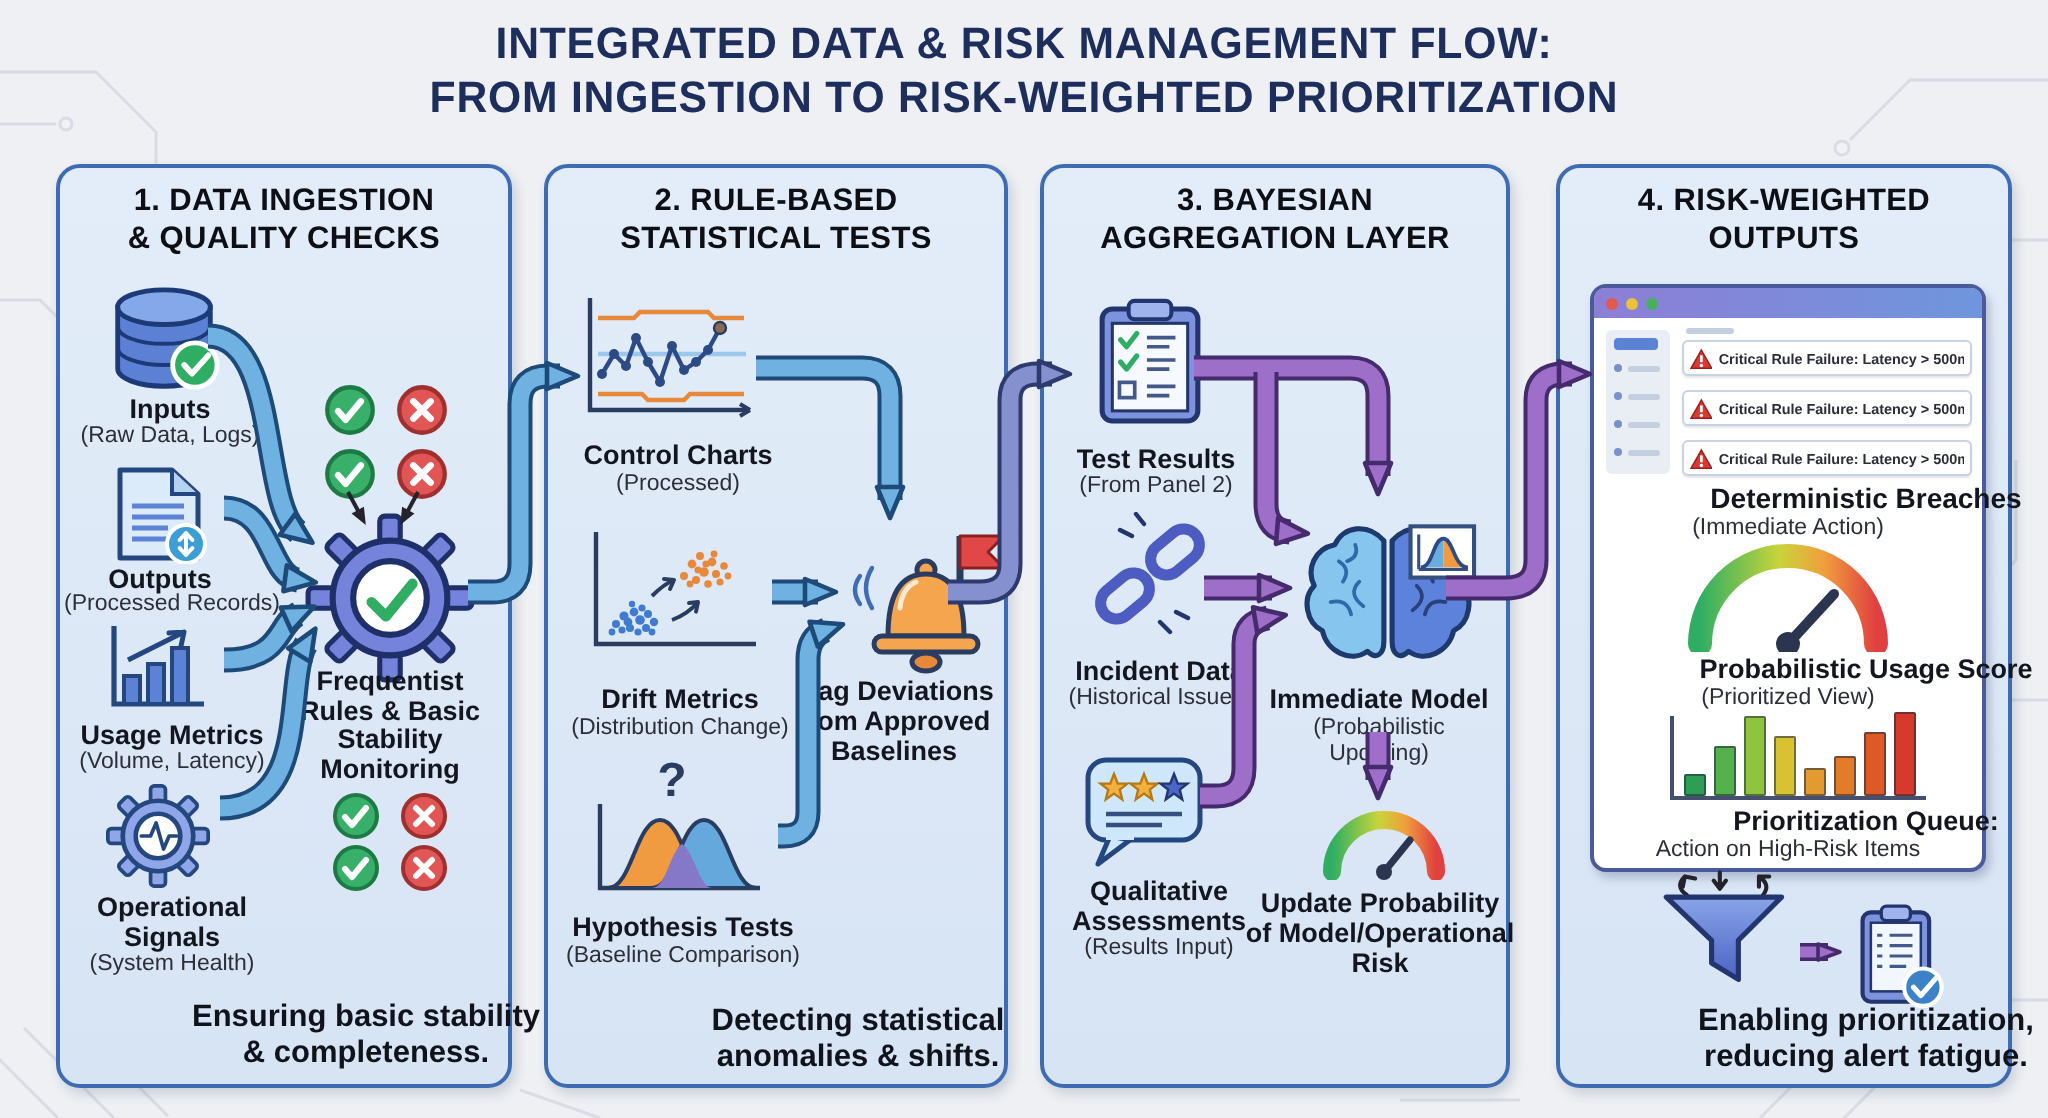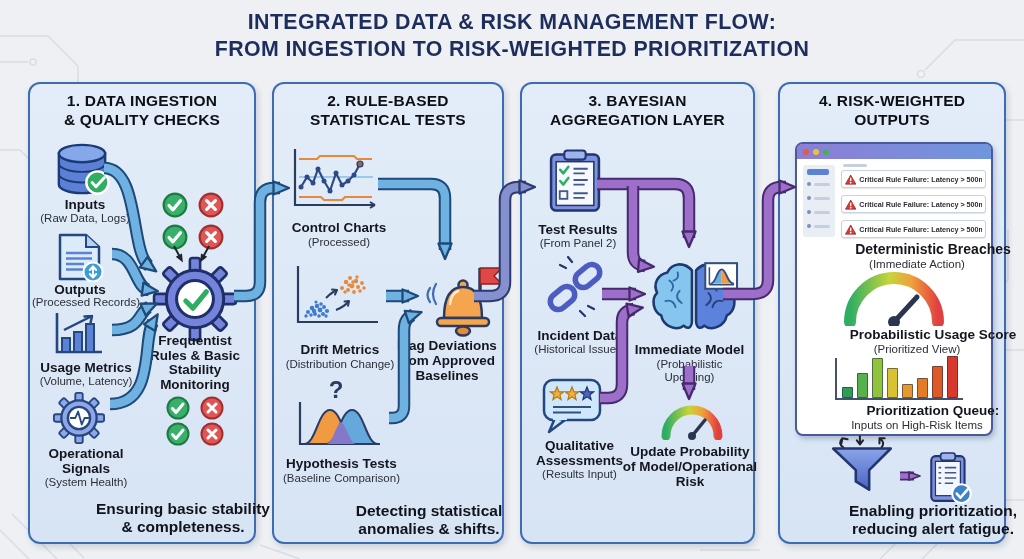--- a/index.html
+++ b/index.html
@@ -27,21 +27,21 @@
   .wside .bar{position:absolute;left:4px;top:4px;width:22px;height:6px;background:#5b82d4;border-radius:2px;}
   .srow{position:absolute;left:4px;display:flex;align-items:center;gap:3px;}
   .srow i{width:4px;height:4px;border-radius:50%;background:#7a90c8;}
   .srow b{width:16px;height:3px;background:#c4cfdf;border-radius:2px;}
   .wline{position:absolute;left:46px;top:20px;width:24px;height:3px;background:#c4cfdf;border-radius:2px;}
   .alert{position:absolute;left:44px;width:145px;height:18px;background:#fff;border:1px solid #c7d2e2;
        border-radius:3px;box-shadow:0 1px 1px rgba(0,0,0,.10);display:flex;align-items:center;gap:3px;
        padding:0 3px;box-sizing:border-box;}
   .alert span{font-size:7.2px;font-weight:bold;color:#2a2d35;white-space:nowrap;overflow:hidden;}
   .wlbl{position:absolute;left:0;width:100%;text-align:center;font-weight:bold;font-size:13px;line-height:14px;color:#14161f;padding-left:39px;}
-  .wsub{position:absolute;left:0;width:100%;text-align:center;font-size:11.5px;line-height:12px;color:#2c2f38;padding-left:23px;}
+  .wsub{position:absolute;left:0;width:100%;text-align:center;font-size:11.5px;line-height:12px;color:#2c2f38;}
   .qbars{position:absolute;left:38px;top:214px;width:128px;height:42px;border-left:2px solid #44506e;
        border-bottom:2px solid #44506e;display:flex;align-items:flex-end;gap:4px;padding-left:5px;box-sizing:border-box;}
   .qbar{width:11px;border:1px solid rgba(30,40,60,.55);border-radius:1px;box-sizing:border-box;}
   svg{display:block;}
 </style>
 </head>
 <body>
 
 <svg class="abs" style="left:0;top:0;z-index:0;" width="1024" height="559" viewBox="0 0 1024 559">
   <g stroke="#d9dce4" stroke-width="1.5" fill="none">
@@ -433,21 +433,21 @@
         <div class="qbar" style="height: 11px; background: rgb(47, 158, 85);"></div>
         <div class="qbar" style="height: 25px; background: rgb(85, 177, 75);"></div>
         <div class="qbar" style="height: 40px; background: rgb(144, 195, 62);"></div>
         <div class="qbar" style="height: 30px; background: rgb(216, 194, 50);"></div>
         <div class="qbar" style="height: 14px; background: rgb(227, 154, 47);"></div>
         <div class="qbar" style="height: 20px; background: rgb(226, 124, 40);"></div>
         <div class="qbar" style="height: 32px; background: rgb(221, 90, 38);"></div>
         <div class="qbar" style="height: 42px; background: rgb(215, 58, 44);"></div>
       </div>
     <div class="wlbl" style="top:260px;font-size:13.5px;">Prioritization Queue:</div>
-    <div class="wsub" style="top:275px;">Inputs on High-Risk Items</div>
+    <div class="wsub" style="top:275px;">Action on High-Risk Items</div>
   </div>
 
   <svg class="abs" style="left:48px;top:350px;" width="70" height="62" viewBox="0 0 68 60">
     <defs>
         <linearGradient id="fg" x1="0" y1="0" x2="0" y2="1">
       <stop offset="0" stop-color="#8aa4e8"></stop>
           <stop offset="1" stop-color="#4b63c4"></stop>
     </linearGradient>
       </defs>
     <path d="M31,2 v8 m0,0 l-3,-4 m3,4 l3,-4" stroke="#23232d" stroke-width="2" fill="none" stroke-linecap="round"></path>

